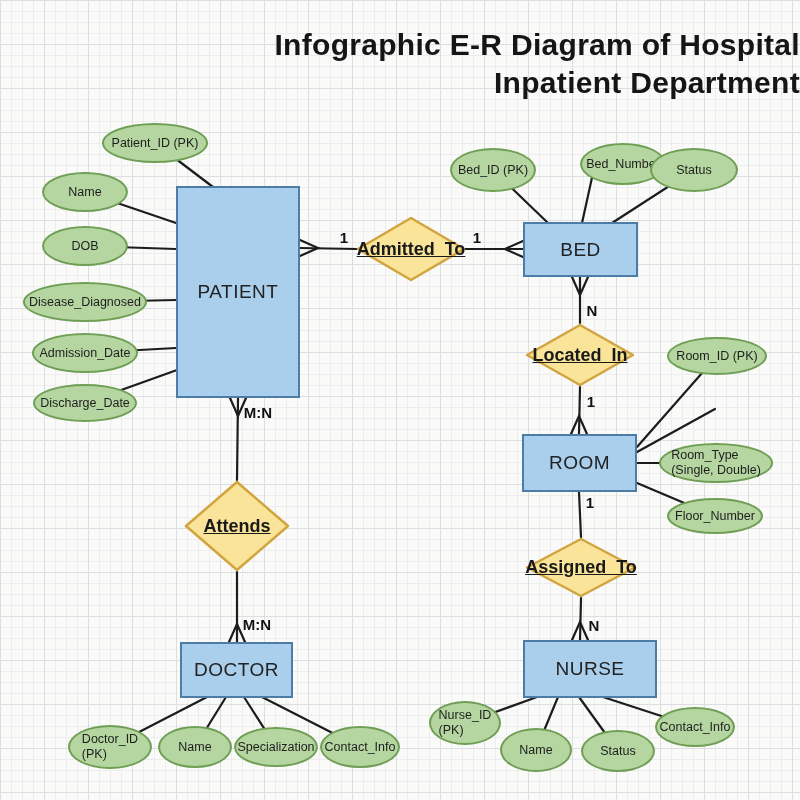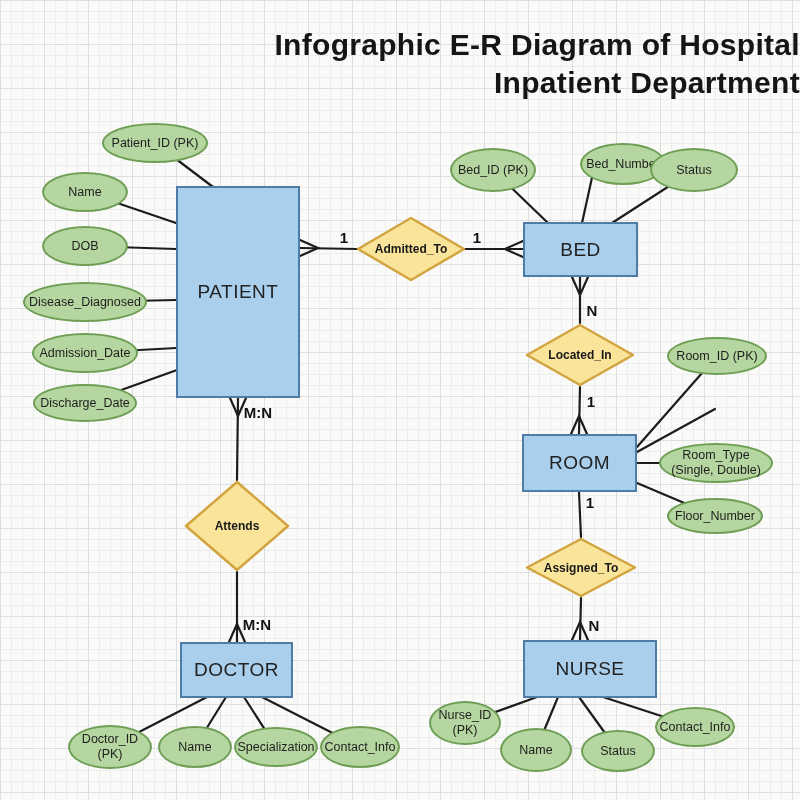--- a/index.html
+++ b/index.html
@@ -27,32 +27,32 @@
     border:2.5px solid var(--entity-border,#4d7ca6);
     box-sizing:border-box;
     font-size:19px;color:#222;letter-spacing:.5px;
   }
   .attr{
     position:absolute;display:flex;align-items:center;justify-content:center;
     background:var(--attribute-fill,#b5d6a0);
     border:2.5px solid var(--attribute-border,#6f9e55);
     border-radius:50%;box-sizing:border-box;
     font-size:12.5px;line-height:1.18;color:#1e1e1e;
-    text-align:center;white-space:pre-line;padding:1px 4px;
+    white-space:pre-line;padding:1px 4px;
   }
   .rel{position:absolute;}
   .rel svg{position:absolute;left:0;top:0;display:block;}
   .rel polygon{
     fill:var(--relationship-fill,#f9e49a);
     stroke:var(--relationship-border,#d2a440);
     stroke-width:2.5;stroke-linejoin:round;
   }
   .rel .rel-label{
     position:absolute;inset:0;display:flex;align-items:center;justify-content:center;
-    font-weight:bold;font-size:12px;color:#191919;
+    font-weight:bold;font-size:18px;color:#191919;text-decoration:underline;
   }
   .card{
     position:absolute;transform:translate(-50%,-50%);
     font-size:15px;font-weight:600;color:#111;
   }
 </style>
 </head>
 <body>
 
 <div id="canvas">

